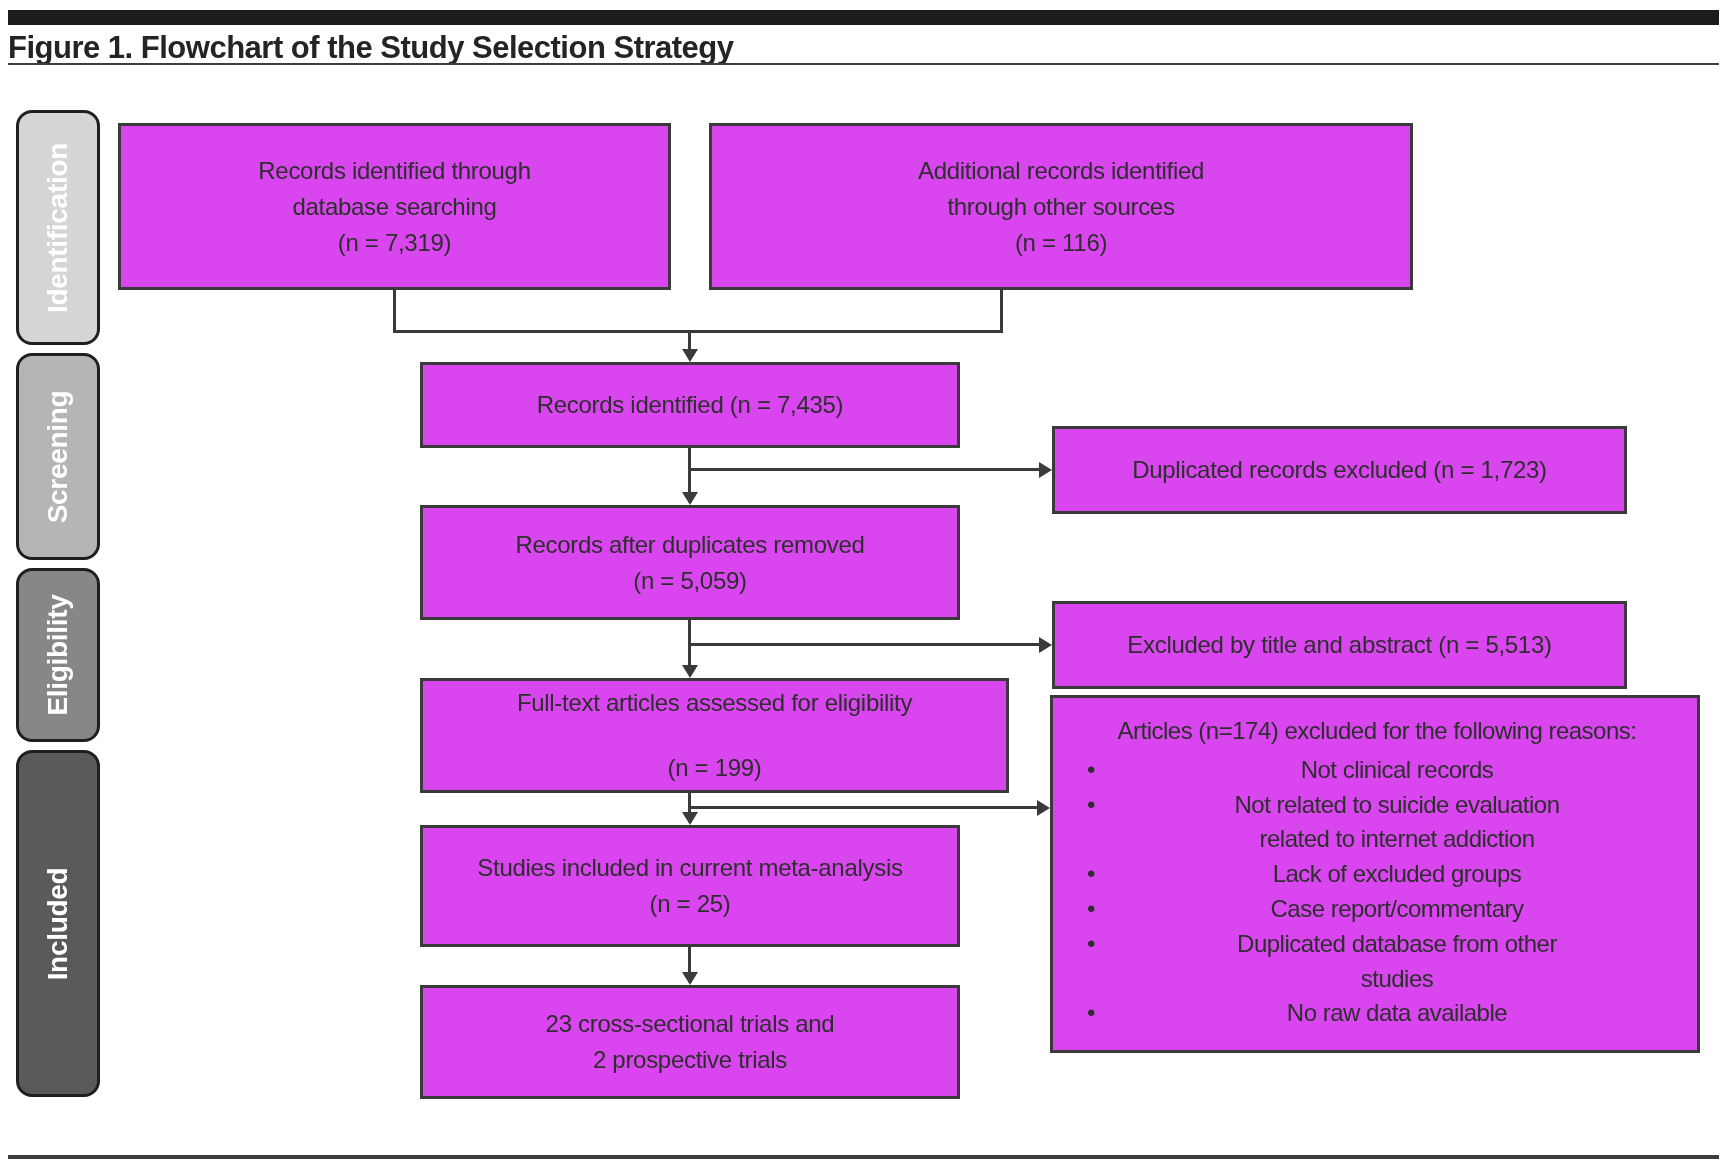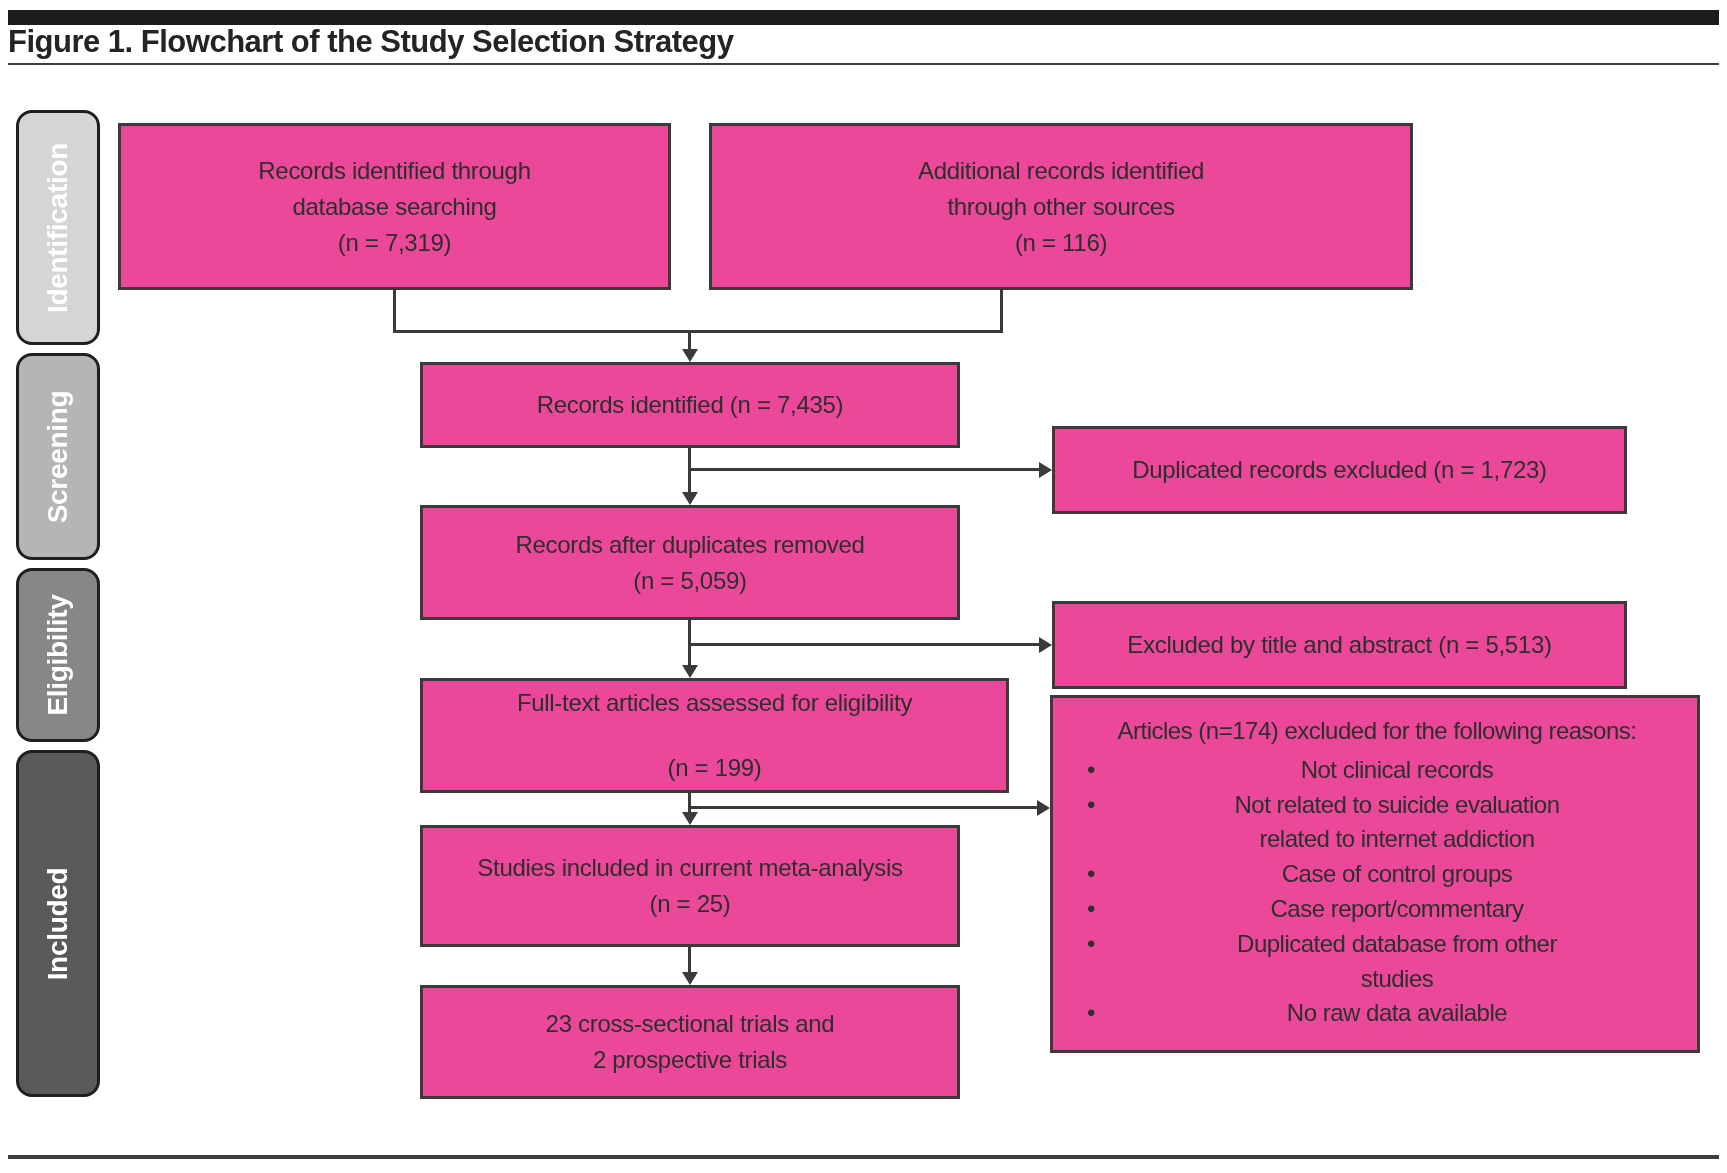--- a/index.html
+++ b/index.html
@@ -3,21 +3,21 @@
 <meta charset="utf-8">
 <style>
   html,body{margin:0;padding:0;background:#ffffff;}
   .page{
     position:relative;width:1727px;height:1173px;background:#ffffff;
     font-family:"Liberation Sans",sans-serif;color:#2b2b2b;overflow:hidden;
   }
   
   .top-bar{position:absolute;left:8px;top:10px;width:1711px;height:15px;background:#1c1c1c;}
   .fig-title{
-    position:absolute;left:8px;top:24px;font-size:31px;font-weight:bold;
+    position:absolute;left:8px;top:30px;font-size:31px;font-weight:bold;
     color:#242424;letter-spacing:-0.5px;white-space:nowrap;
   }
   .title-rule{position:absolute;left:8px;top:63px;width:1711px;height:2px;background:#3d3d3d;}
   .bottom-rule{position:absolute;left:8px;top:1155px;width:1711px;height:4px;background:#3d3d3d;}
 
   
   .stage{
     position:absolute;left:16px;width:84px;border:3px solid #1f1f1f;border-radius:16px;
     box-sizing:border-box;
   }
@@ -26,21 +26,21 @@
     transform:translate(-50%,-50%) rotate(-90deg);
     color:#ffffff;font-size:28px;font-weight:bold;white-space:nowrap;letter-spacing:-0.3px;
   }
   .s1{top:110px;height:235px;}
   .s2{top:353px;height:207px;}
   .s3{top:568px;height:174px;}
   .s4{top:750px;height:347px;}
 
   
   .fbox{
-    position:absolute;background:#ec4899;border:3px solid #3a3a3a;box-sizing:border-box;
+    position:absolute;background:#d946ef;border:3px solid #3a3a3a;box-sizing:border-box;
     display:flex;flex-direction:column;justify-content:center;align-items:center;
     font-size:24px;letter-spacing:-0.3px;color:#2e2e2e;text-align:center;line-height:1.5;
   }
   .b1{left:118px;top:123px;width:553px;height:167px;}
   .b2{left:709px;top:123px;width:704px;height:167px;}
   .b3{left:420px;top:362px;width:540px;height:86px;}
   .b4{left:420px;top:505px;width:540px;height:115px;}
   .b5{left:420px;top:678px;width:589px;height:115px;gap:29px;}
   .b6{left:420px;top:825px;width:540px;height:122px;}
   .b7{left:420px;top:985px;width:540px;height:114px;}
@@ -142,21 +142,21 @@
   <div class="arr-down" style="left:682px;top:812px;"></div>
   <div class="line" style="left:690px;top:806px;width:348px;height:3px;"></div>
   <div class="arr-right" style="left:1037px;top:800px;"></div>
 
   <div class="fbox r3">
     <div class="r3-head">Articles (n=174) excluded for the following reasons:</div>
     <ul class="r3-list">
       <li>Not clinical records</li>
       <li>Not related to suicide evaluation
 related to internet addiction</li>
-      <li>Case of control groups</li>
+      <li>Lack of excluded groups</li>
       <li>Case report/commentary</li>
       <li>Duplicated database from other
  studies</li>
       <li>No raw data available</li>
     </ul>
   </div>
 
   <div class="fbox b6">
     <div>Studies included in current meta-analysis</div>
     <div>(n = 25)</div>

